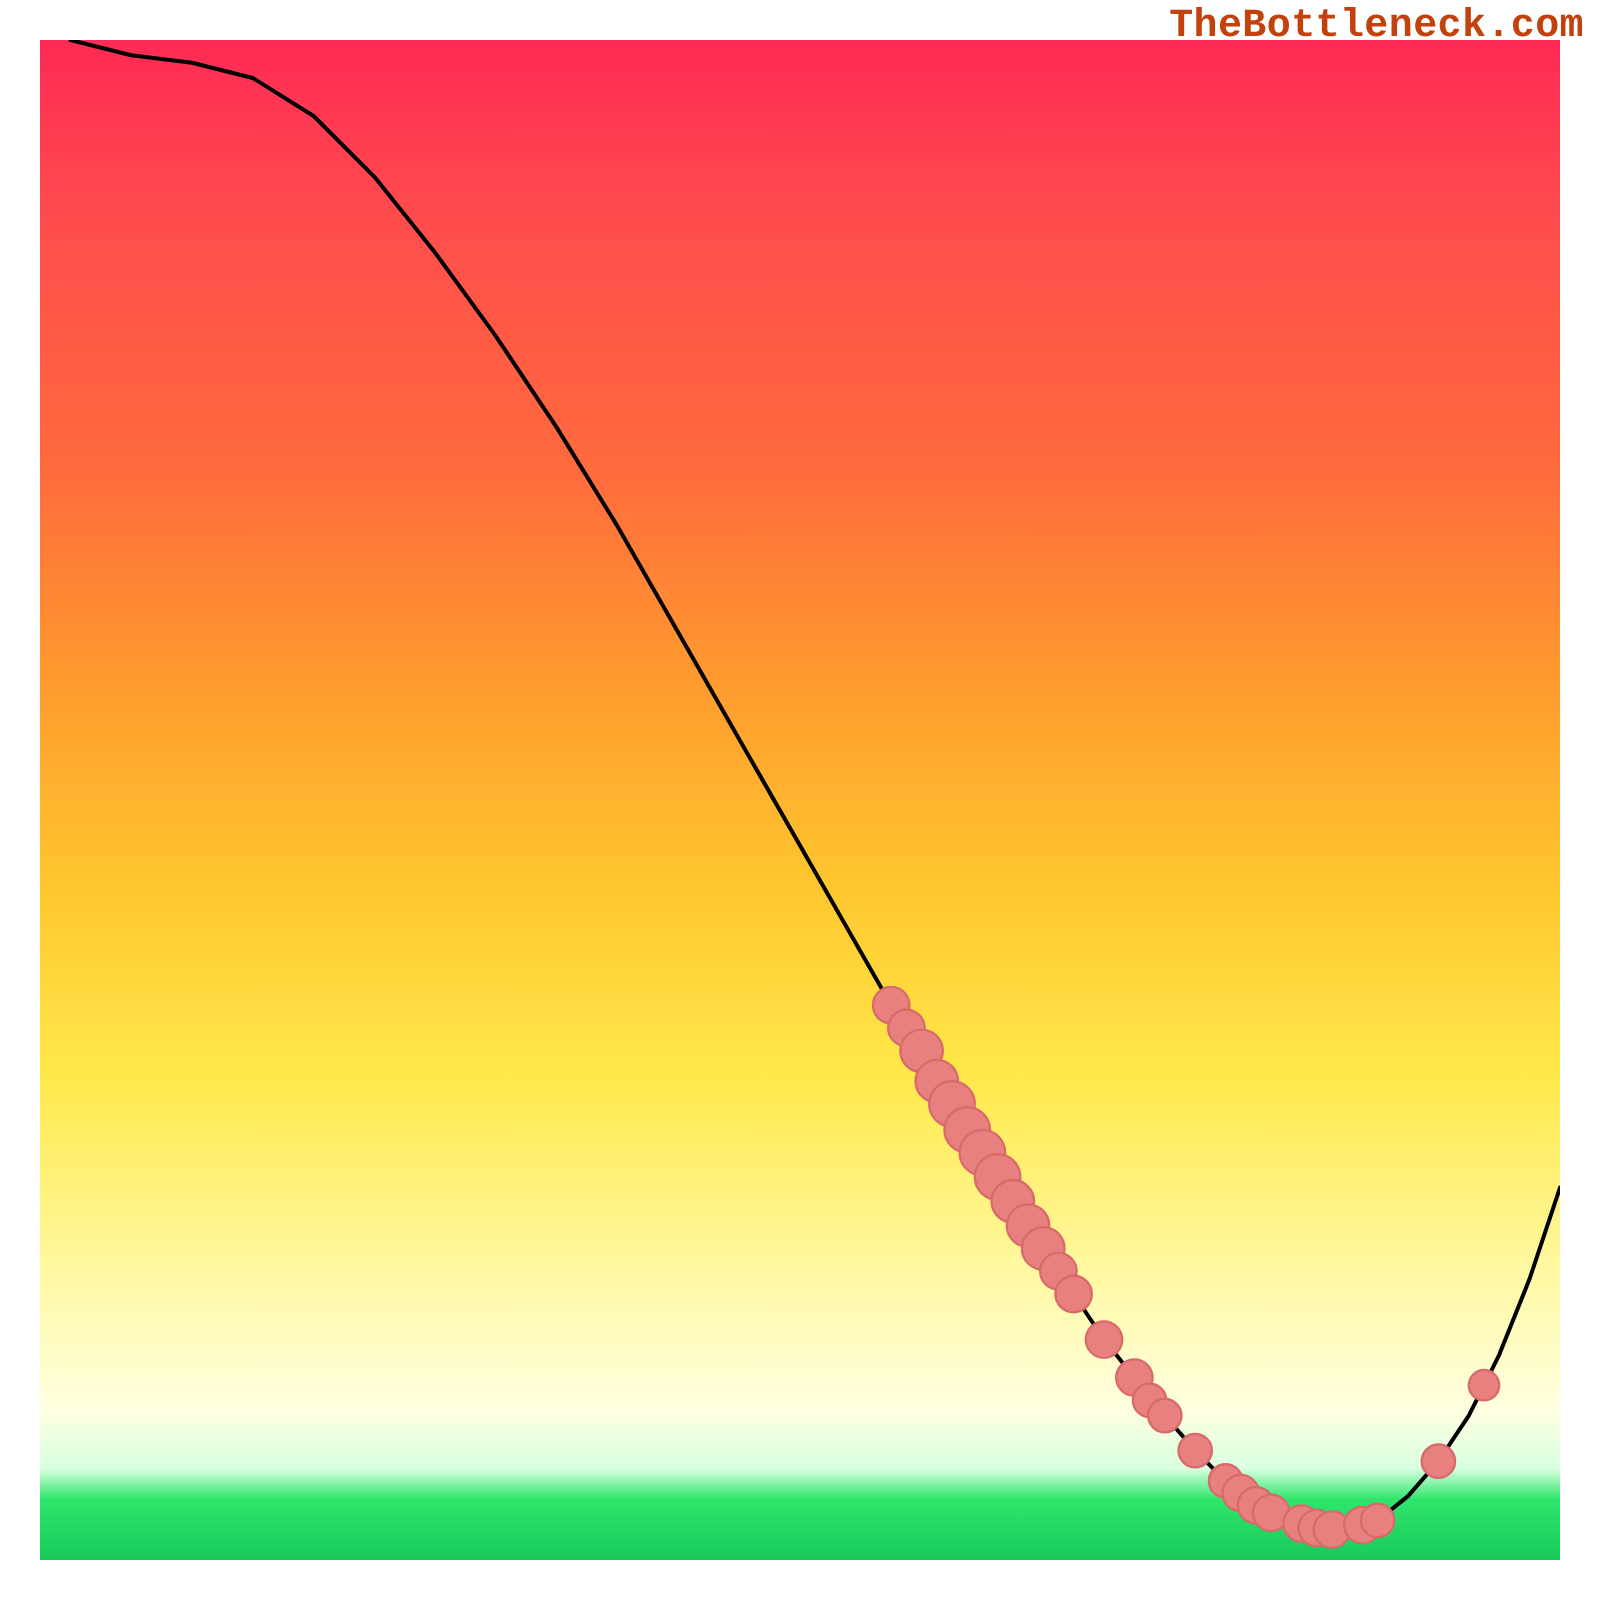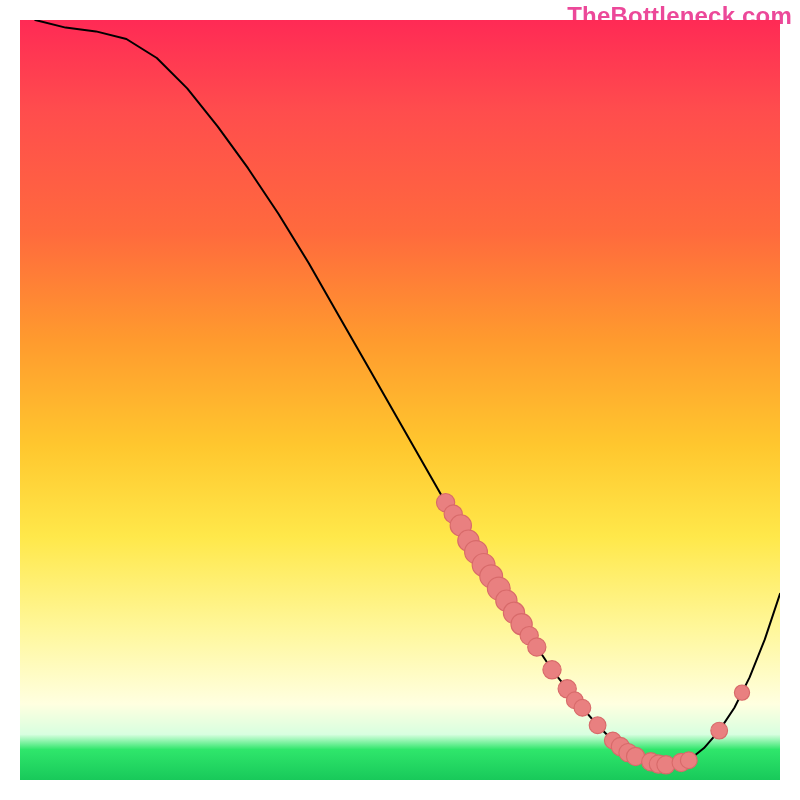--- a/index.html
+++ b/index.html
@@ -48,25 +48,26 @@
     position: absolute;
     left: 0; top: 0;
     width: 100%;
     height: 100%;
     overflow: visible;
   }
   .watermark {
     position: absolute;
     top: 2px;
     right: 8px;
-    font-size: 24px;
+    font-size: 20px;
     font-weight: 600;
-    color: #ec4899;
+    color: #c2410c;
     letter-spacing: 0.2px;
     user-select: none;
+    font-family: Liberation Mono, monospace;
   }
 </style>
 </head>
 <body>
 
 <div class="stage">
   <div class="watermark">TheBottleneck.com</div>
 
   <div class="plot">
     <div class="gradient"></div>

